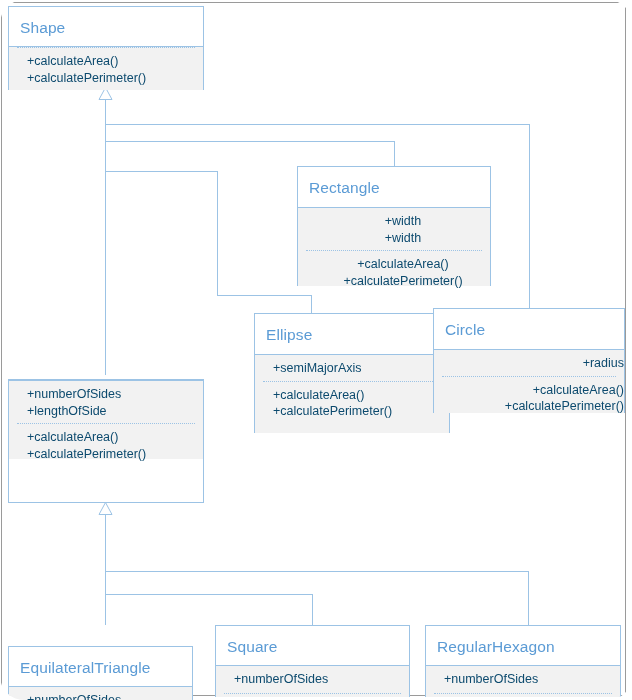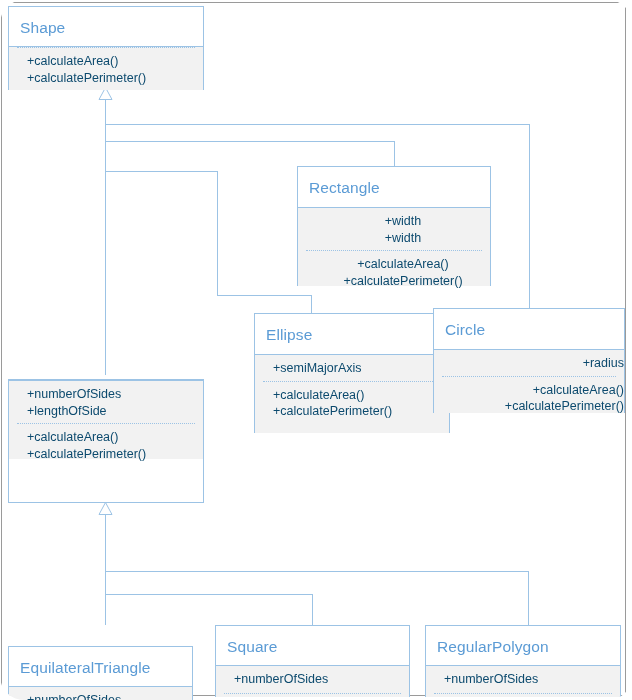--- a/index.html
+++ b/index.html
@@ -189,20 +189,20 @@
 
   <div class="uml-class" style="left:215px; top:625px; width:195px; height:72px;">
     <div class="uml-title" style="height:39px;">Square</div>
     <div class="uml-compartment" style="height:32px;">
       <div class="uml-member">+numberOfSides</div>
       <div class="dotted-rule-bottom"></div>
     </div>
   </div>
 
   <div class="uml-class" style="left:425px; top:625px; width:196px; height:72px;">
-    <div class="uml-title" style="height:39px;">RegularPolygon</div>
+    <div class="uml-title" style="height:39px;">RegularHexagon</div>
     <div class="uml-compartment" style="height:32px;">
       <div class="uml-member">+numberOfSides</div>
       <div class="dotted-rule-bottom"></div>
     </div>
   </div>
 
 </div>
 
 </body></html>

